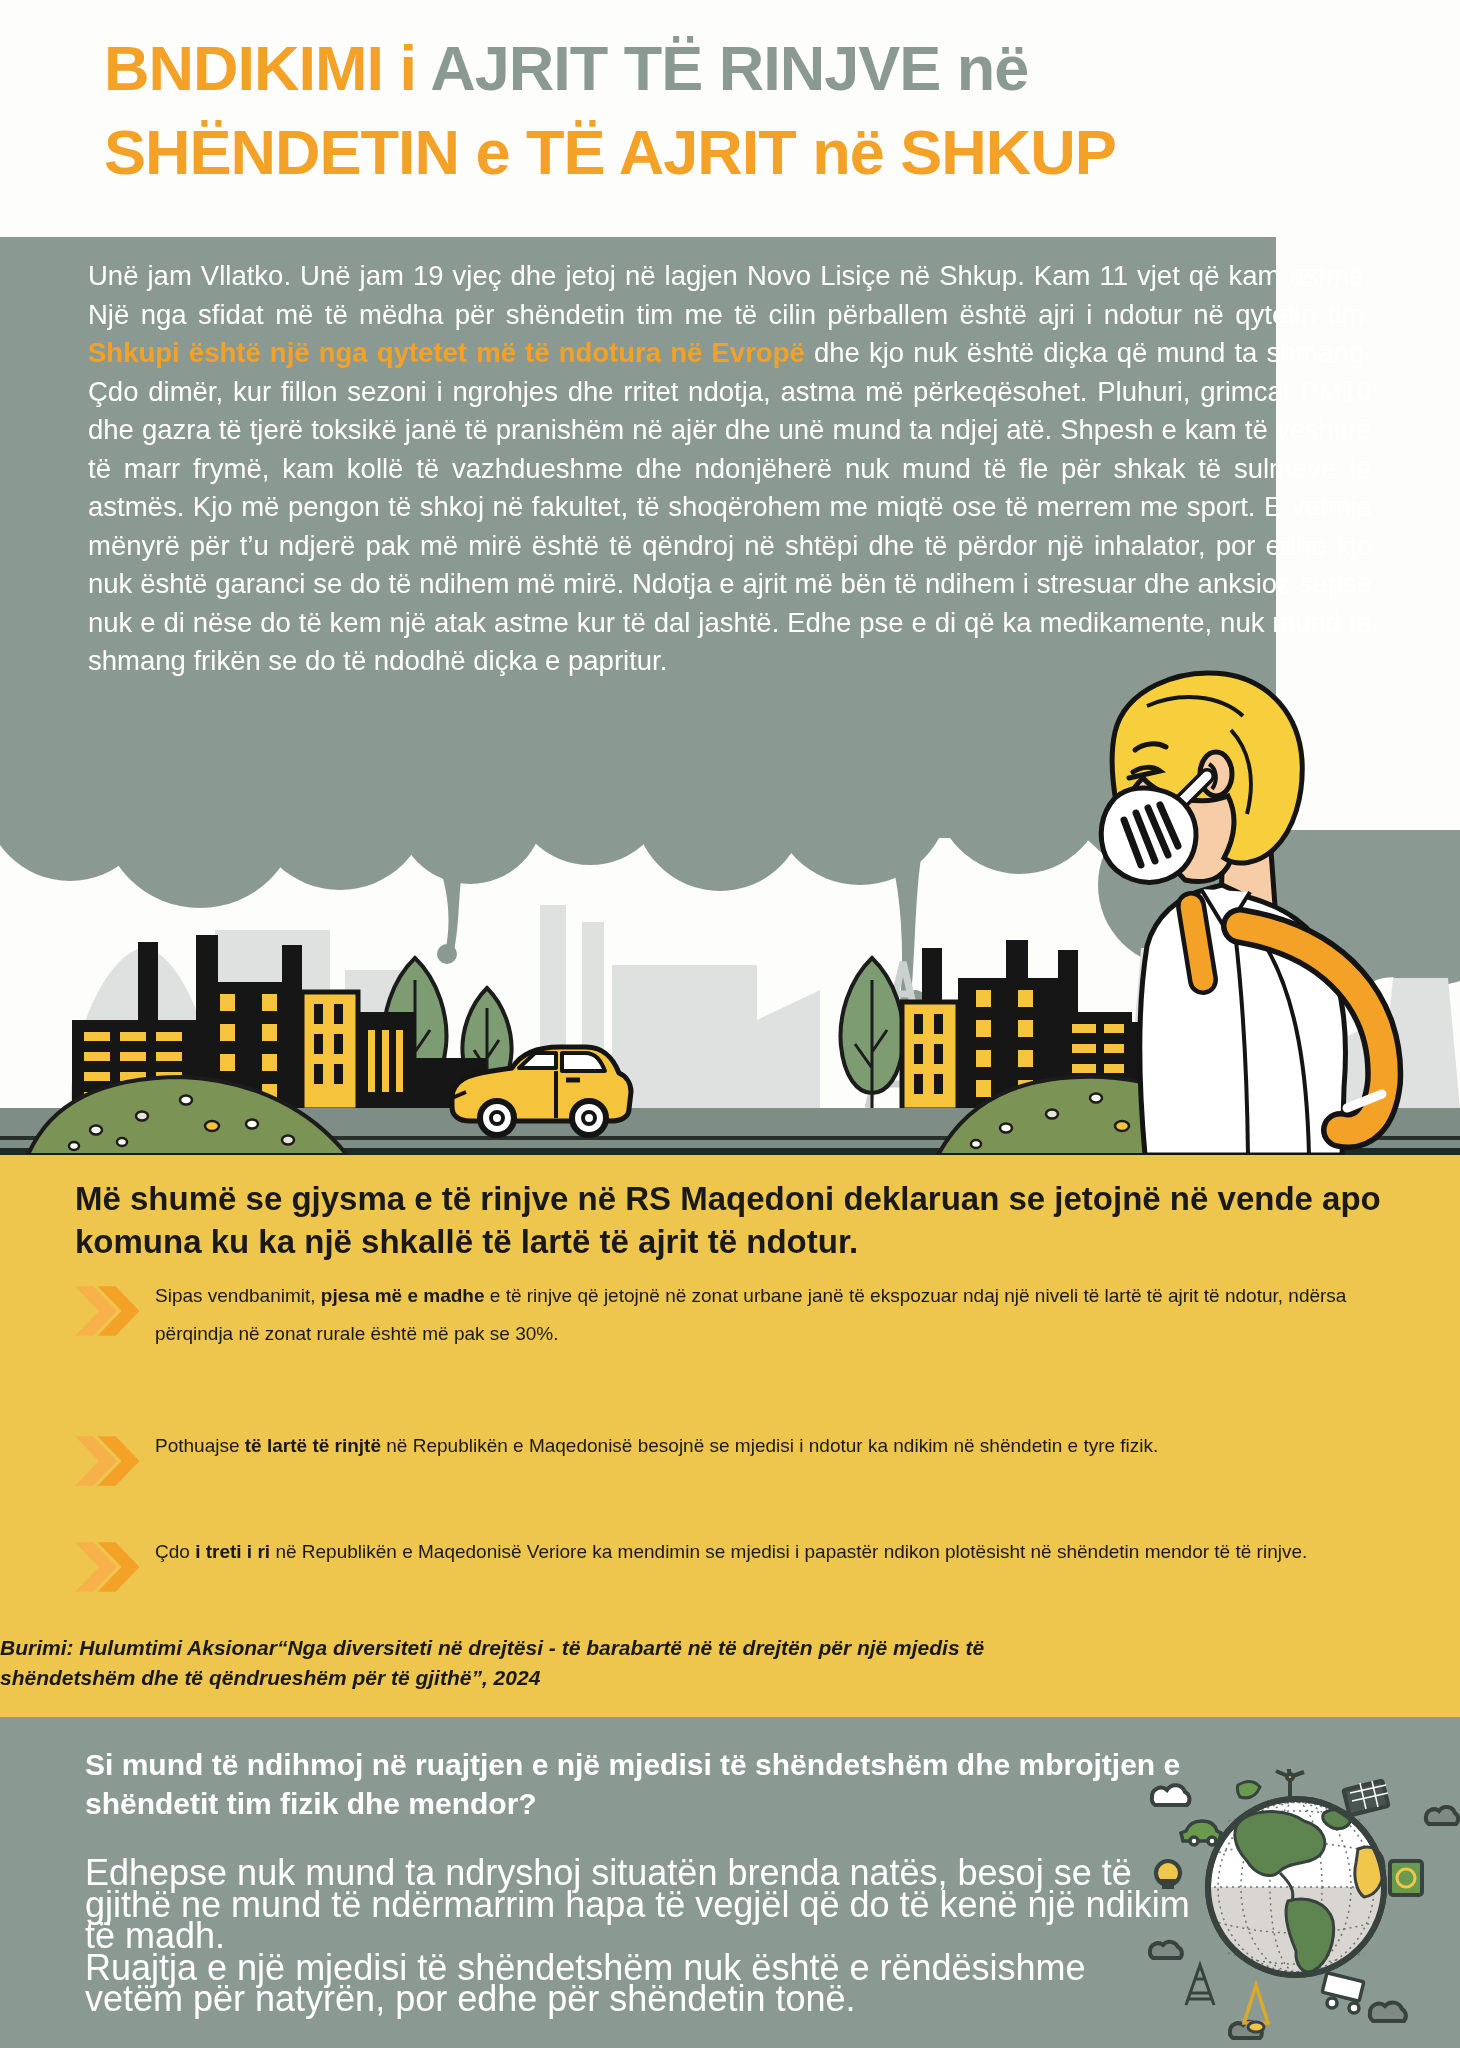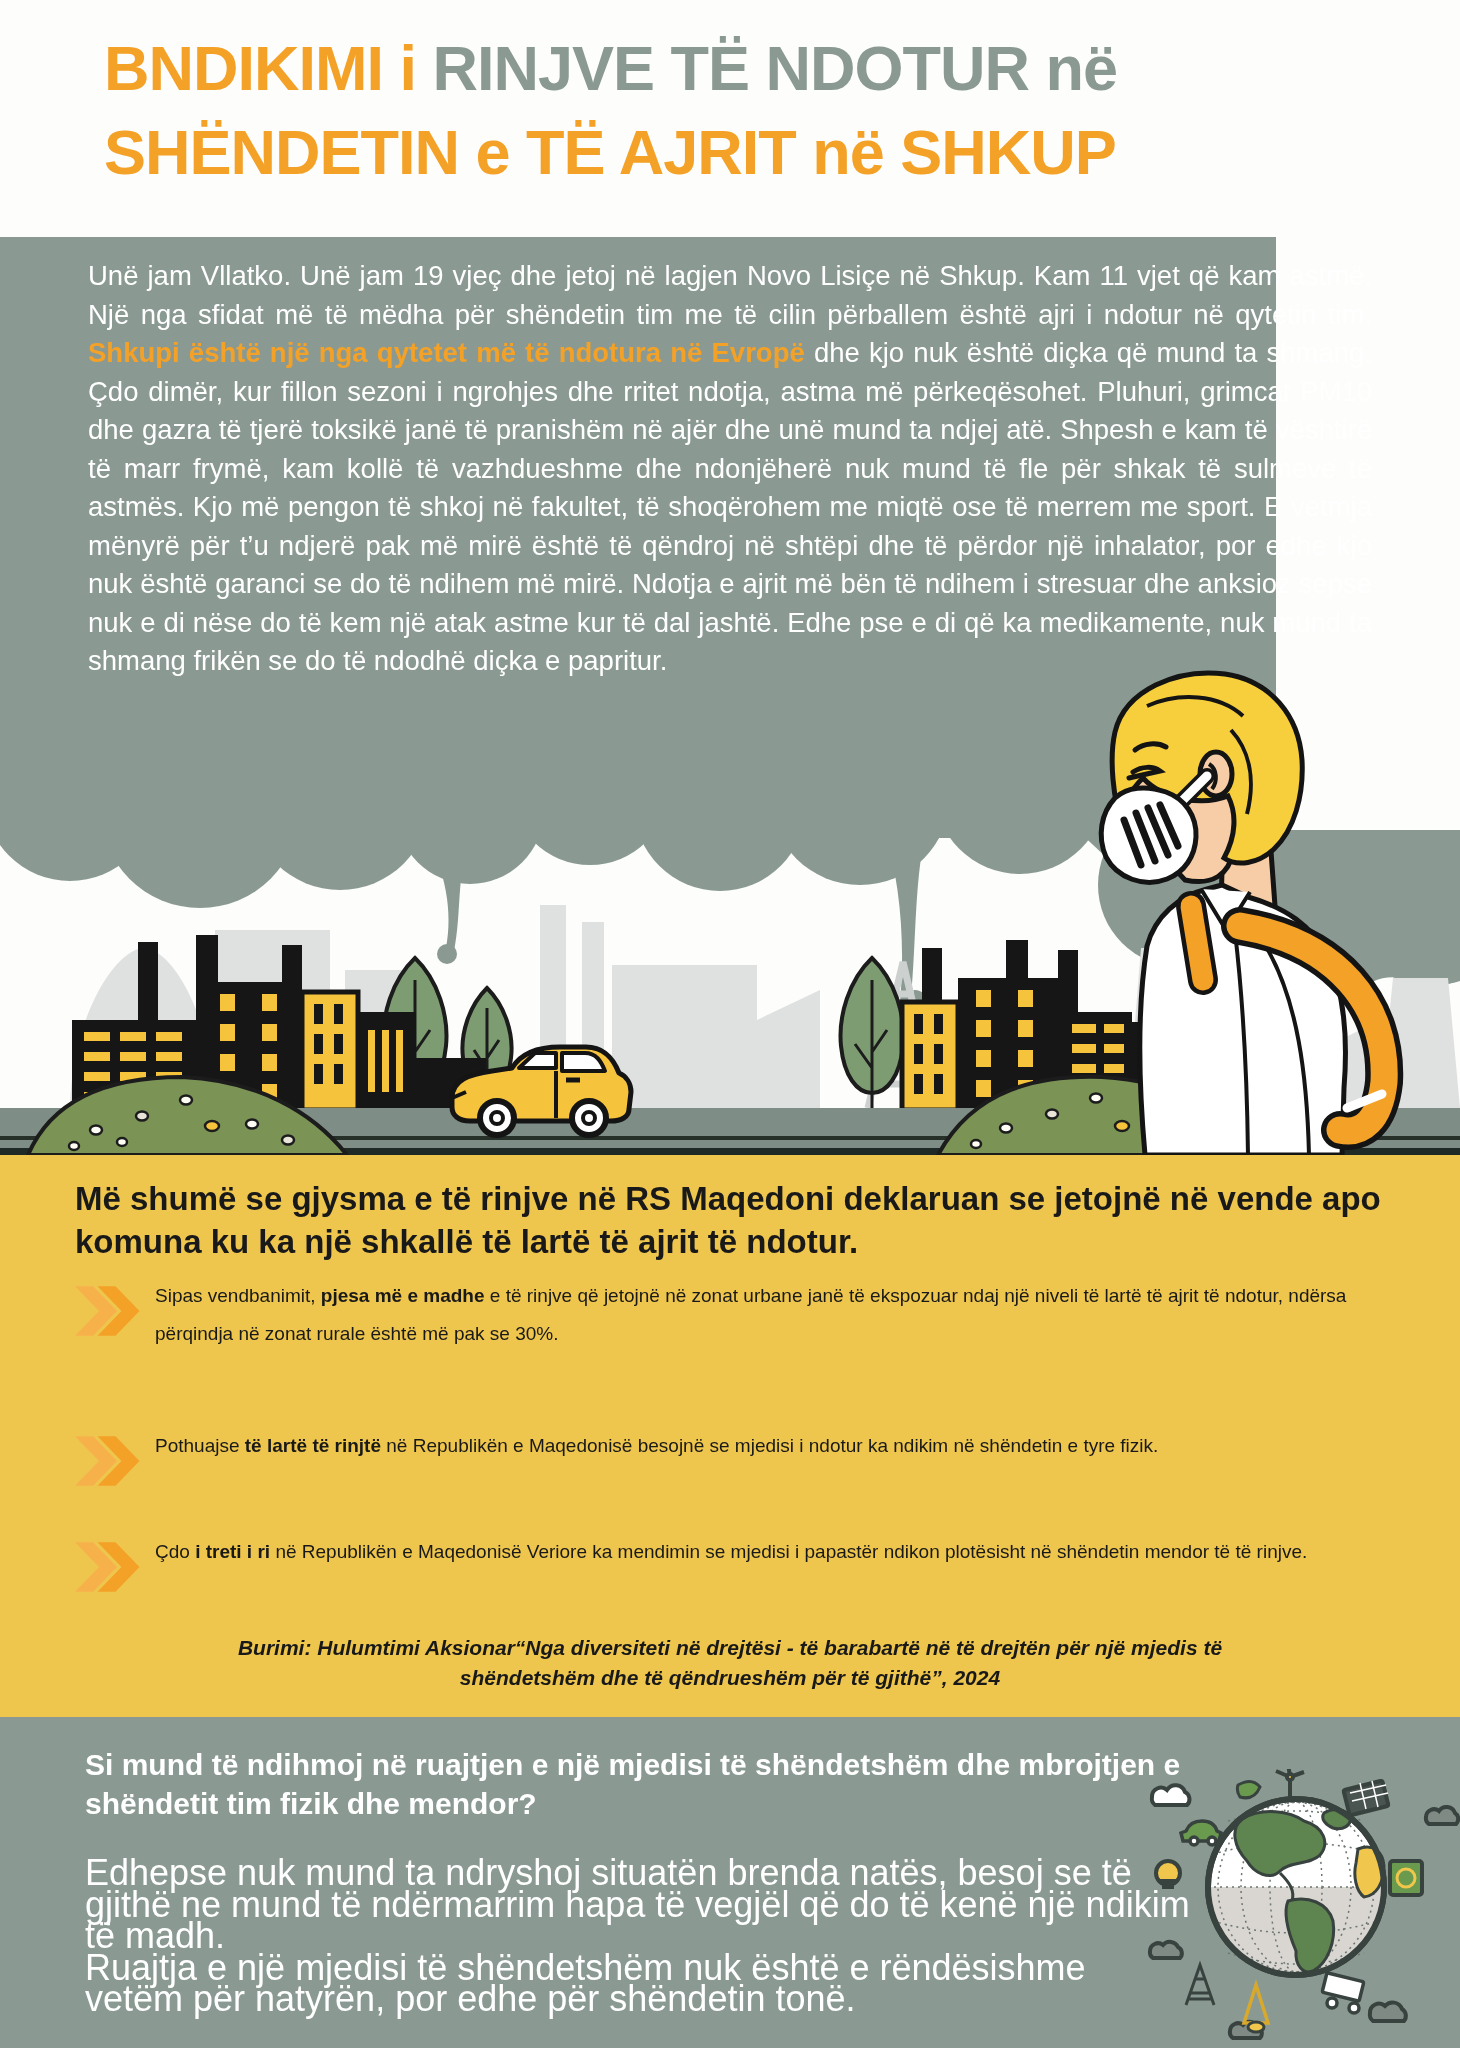--- a/index.html
+++ b/index.html
@@ -20,38 +20,38 @@
   .illu{position:absolute;top:830px;left:0;width:1460px;height:325px;display:block;}
   .person{position:absolute;top:668px;left:1085px;width:360px;height:487px;display:block;}
   
   .yellow{position:absolute;top:1155px;left:0;width:1460px;height:562px;background:var(--yellow,#efc64d);}
   .stats-headline{position:absolute;left:75px;top:22px;width:1330px;font-size:33px;font-weight:bold;
                   color:#191919;line-height:43px;}
   .bullet{position:absolute;left:75px;display:flex;gap:14px;}
   .bullet .chev{width:66px;height:60px;flex:none;margin-top:4px;}
   .bullet .txt{width:1238px;font-size:19px;line-height:38px;color:#191919;}
   .b1{top:122px;} .b2{top:272px;} .b3{top:378px;}
-  .source{position:absolute;left:0;top:478px;width:1460px;text-align:center;font-size:21px;
+  .source{position:absolute;left:0;top:478px;width:1460px;text-align:left;font-size:21px;
           font-style:italic;font-weight:bold;color:#191919;line-height:30px;}
   
   .footer{position:absolute;top:1717px;left:0;width:1460px;height:331px;background:var(--graygreen,#8a9a93);}
   .f-title{position:absolute;left:85px;top:28px;width:1130px;font-size:30px;font-weight:bold;
            color:#ffffff;line-height:39px;}
   .f-para{position:absolute;left:85px;top:140px;width:1108px;font-size:36px;color:#ffffff;line-height:31.5px;}
   .f-para p{margin:0;}
   .earth{position:absolute;left:1138px;top:52px;width:322px;height:279px;display:block;}
 </style>
 </head>
 <body>
 
 <div class="poster">
 
   <div class="header">
     <div class="title">
-      <div><span class="t-orange">BNDIKIMI i </span><span class="t-gray">RINJVE TË NDOTUR në</span></div>
+      <div><span class="t-orange">BNDIKIMI i </span><span class="t-gray">AJRIT TË RINJVE në</span></div>
       <div><span class="t-orange">SHËNDETIN e TË AJRIT në SHKUP</span></div>
     </div>
   </div>
 
   <div class="story">
     <div class="story-text"><span>Unë jam Vllatko. Unë jam 19 vjeç dhe jetoj në lagjen Novo Lisiçe në Shkup. Kam 11 vjet që kam astmë. Një nga sfidat më të mëdha për shëndetin tim me të cilin përballem është ajri i ndotur në qytetin tim. </span><span class="story-highlight">Shkupi është një nga qytetet më të ndotura në Evropë</span><span> dhe kjo nuk është diçka që mund ta shmang. Çdo dimër, kur fillon sezoni i ngrohjes dhe rritet ndotja, astma më përkeqësohet. Pluhuri, grimcat PM10 dhe gazra të tjerë toksikë janë të pranishëm në ajër dhe unë mund ta ndjej atë. Shpesh e kam të vështirë të marr frymë, kam kollë të vazhdueshme dhe ndonjëherë nuk mund të fle për shkak të sulmeve të astmës. Kjo më pengon të shkoj në fakultet, të shoqërohem me miqtë ose të merrem me sport. E vetmja mënyrë për t’u ndjerë pak më mirë është të qëndroj në shtëpi dhe të përdor një inhalator, por edhe kjo nuk është garanci se do të ndihem më mirë. Ndotja e ajrit më bën të ndihem i stresuar dhe anksioz sepse nuk e di nëse do të kem një atak astme kur të dal jashtë. Edhe pse e di që ka medikamente, nuk mund ta shmang frikën se do të ndodhë diçka e papritur.</span></div>
   </div>
 
   <svg class="illu" viewBox="0 0 1460 325">
 

